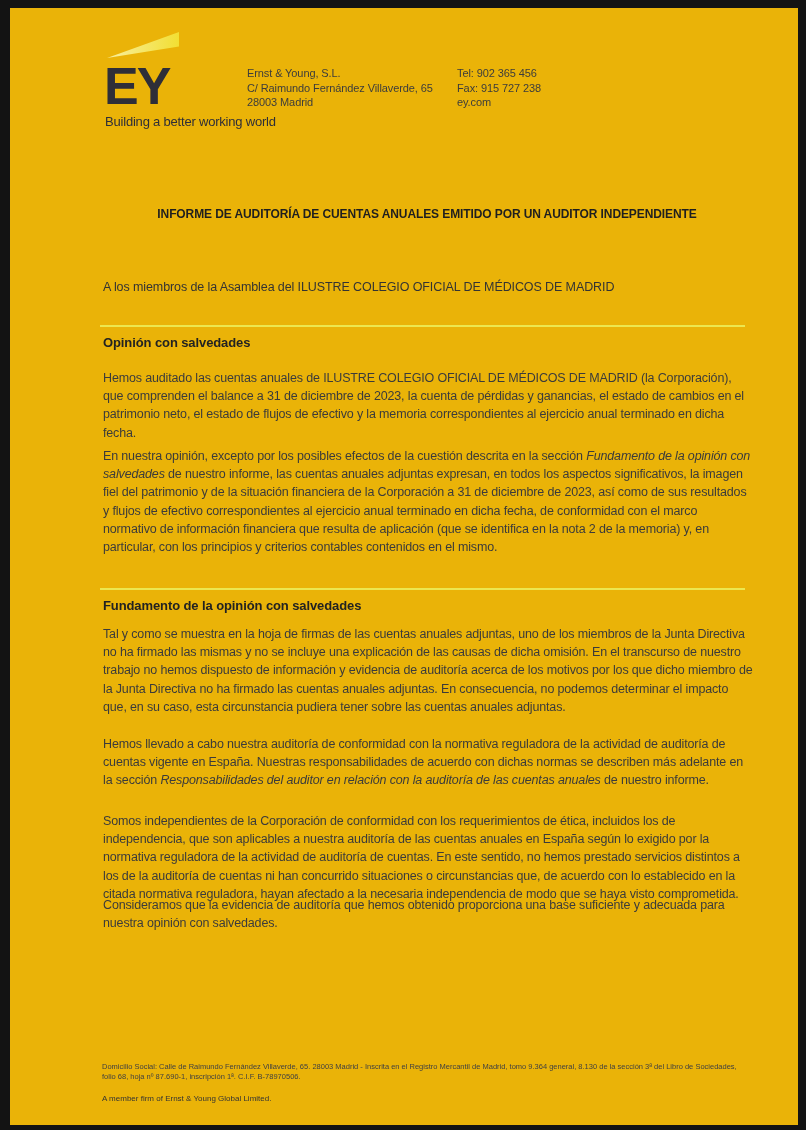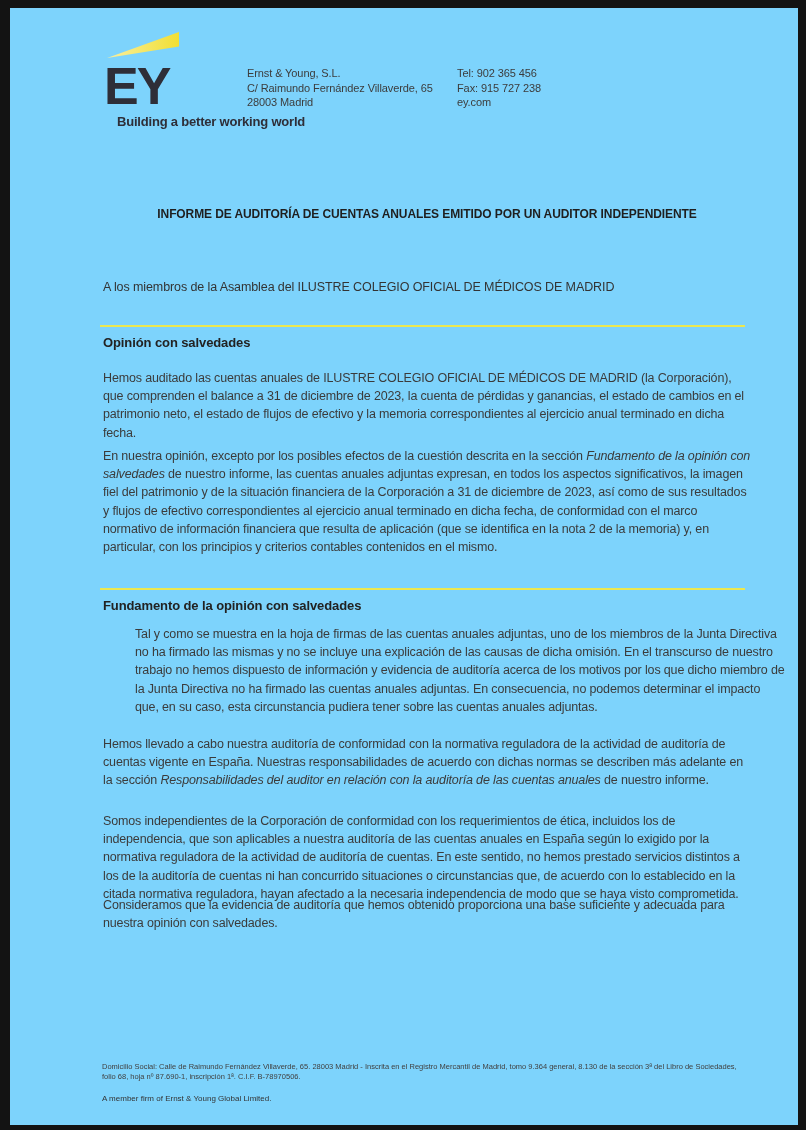--- a/index.html
+++ b/index.html
@@ -4,36 +4,36 @@
 <style>
   html,body{margin:0;padding:0;}
   body{
     width:806px;height:1130px;position:relative;
     background:#131313;
     font-family:"Liberation Sans","DejaVu Sans",sans-serif;
     -webkit-font-smoothing:antialiased;
   }
   .page{
     position:absolute;left:10px;top:8px;width:788px;height:1117px;
-    background:#7dd3fc;overflow:hidden;
+    background:#eab308;overflow:hidden;
   }
   
   .beam{
     position:absolute;left:97px;top:24px;width:72px;height:26px;
     background:linear-gradient(to left,#f2df33,#f8efa0);
     clip-path:polygon(0 100%,100% 0,100% 56%);
   }
   .ey-letters{
     position:absolute;left:94px;top:52px;
     font-size:52px;line-height:52px;font-weight:700;letter-spacing:-2px;
     color:#2e2e38;
   }
   .ey-tagline{
-    position:absolute;left:107px;top:106px;
-    font-size:13px;line-height:15px;font-weight:700;color:#2e2e38;letter-spacing:-0.2px;
+    position:absolute;left:95px;top:106px;
+    font-size:13px;line-height:15px;font-weight:400;color:#2e2e38;letter-spacing:-0.2px;
   }
   .addr{
     position:absolute;top:58px;
     font-size:11px;line-height:14.5px;color:#3c3c3c;letter-spacing:-0.1px;
   }
   .addr.a1{left:237px;}
   .addr.a2{left:447px;}
   
   .title{
     position:absolute;left:93px;top:196px;width:648px;text-align:center;
@@ -59,21 +59,21 @@
   .sec-h.h1{top:327px;}
   .sec-h.h2{top:590px;}
   .para{
     position:absolute;left:93px;width:650px;
     font-size:12.5px;line-height:18.2px;color:#3b3b3b;letter-spacing:-0.15px;
     text-align:left;
   }
   .para em{font-style:italic;}
   .p-s1p1{top:361px;}
   .p-s1p2{top:439px;}
-  .p-s2p1{top:617px;margin-left:32px;}
+  .p-s2p1{top:617px;}
   .p-s2p2{top:727px;}
   .p-s2p3{top:804px;}
   .p-s2p4{top:888px;}
   
   .legal{
     position:absolute;left:92px;top:1054px;width:650px;
     font-size:7.5px;line-height:10px;color:#414141;letter-spacing:0;
   }
   .member{
     position:absolute;left:92px;top:1086px;width:650px;

